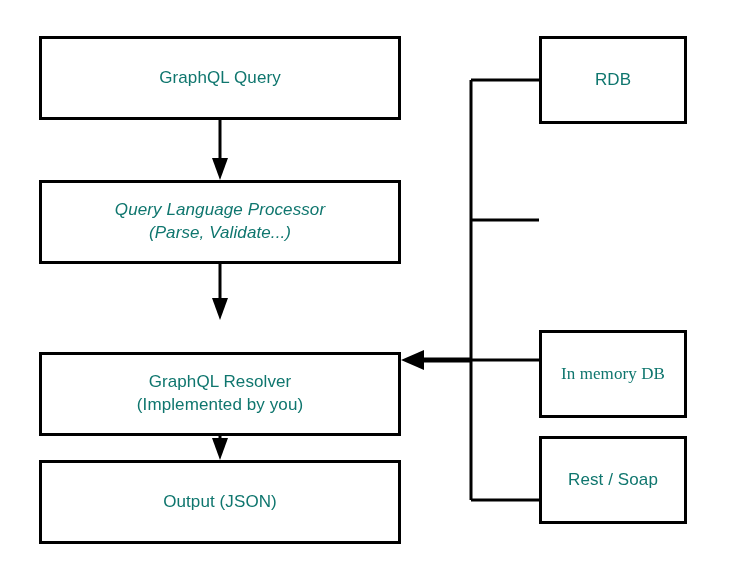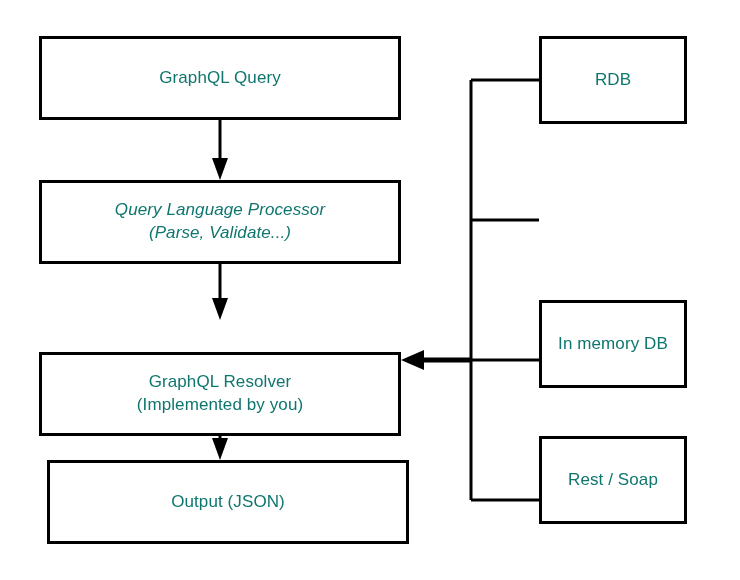--- a/index.html
+++ b/index.html
@@ -41,26 +41,26 @@
     color: #0f766e;
     white-space: pre-line;
     padding: 0 8px;
     letter-spacing: 0.1px;
   }
   
   .pipeline-node { left: 39px; width: 362px; }
   #node-graphql-query      { top: 36px;  height: 84px; }
   #node-query-processor    { top: 180px; height: 84px; font-style: italic; }
   #node-graphql-resolver   { top: 320px; height: 84px; margin-top: 32px; }
-  #node-output-json        { top: 460px; height: 84px; margin-left: 8px; }
+  #node-output-json        { top: 460px; height: 84px; }
   
   .datasource-node { left: 539px; width: 148px; height: 88px; }
   #node-rdb          { top: 36px; }
   #node-nosql        { top: 176px; }
-  #node-in-memory-db { top: 300px; }
+  #node-in-memory-db { top: 330px; font-family: Liberation Serif, serif; }
   #node-rest-soap    { top: 436px; }
 </style>
 </head>
 <body>
 
 <div id="diagram-canvas">
 
   <svg id="edge-layer" viewBox="0 0 740 580" width="740" height="580" aria-hidden="true">
 
     <g>

